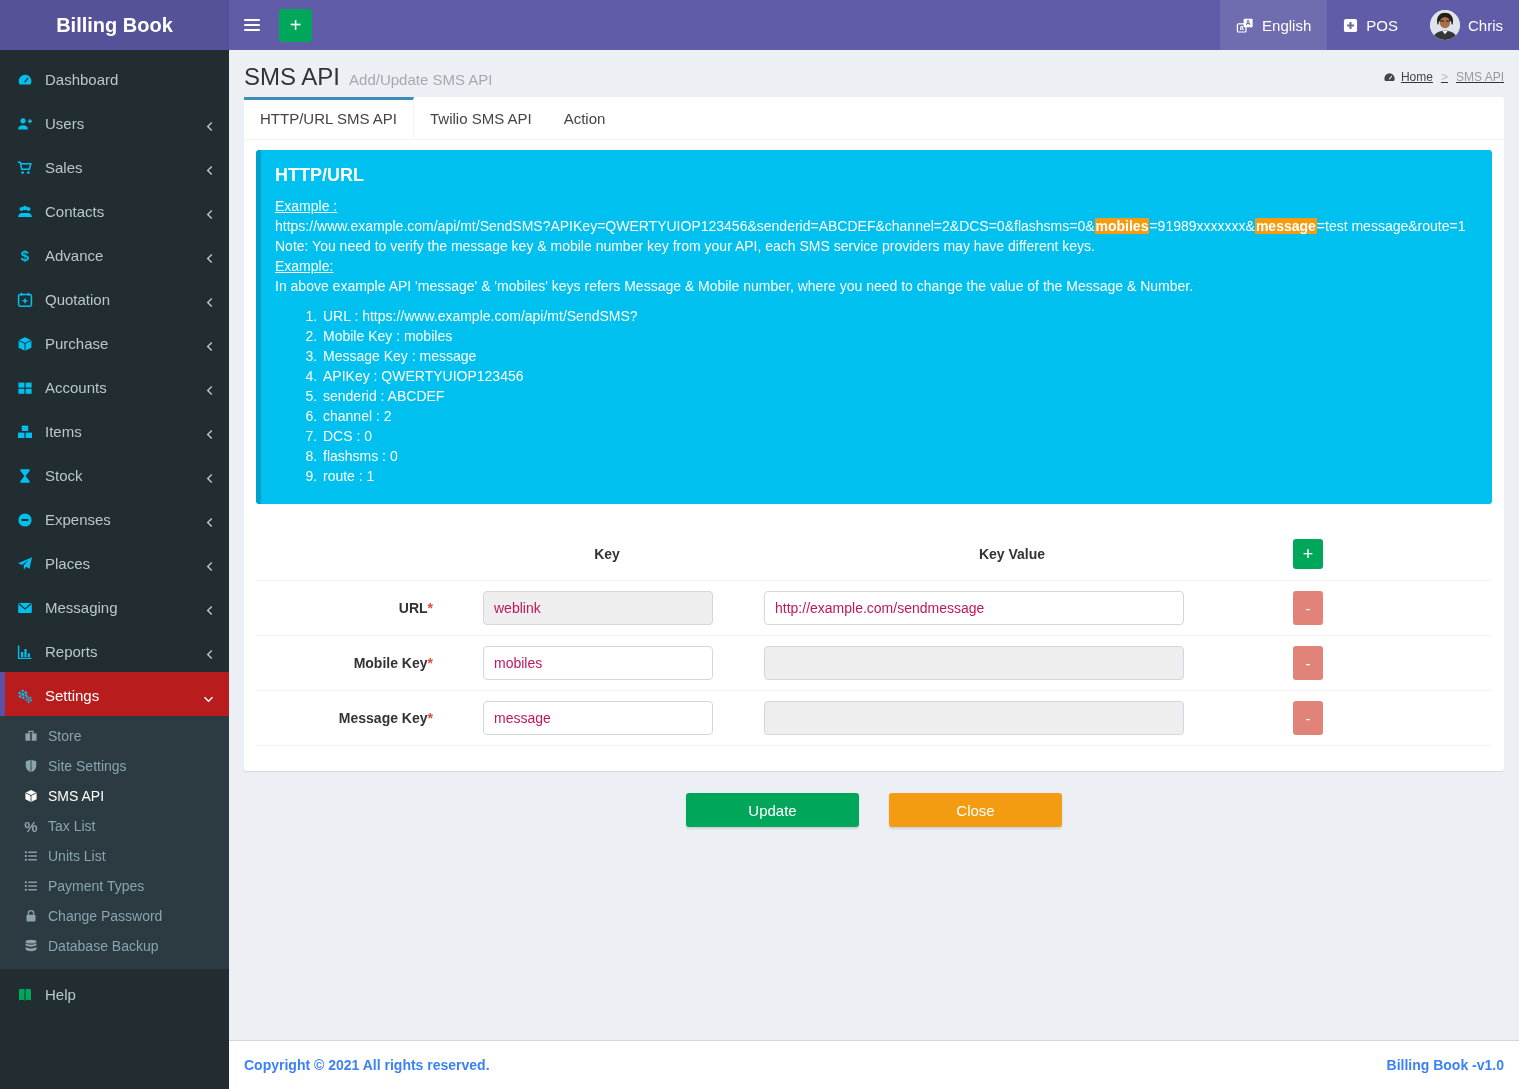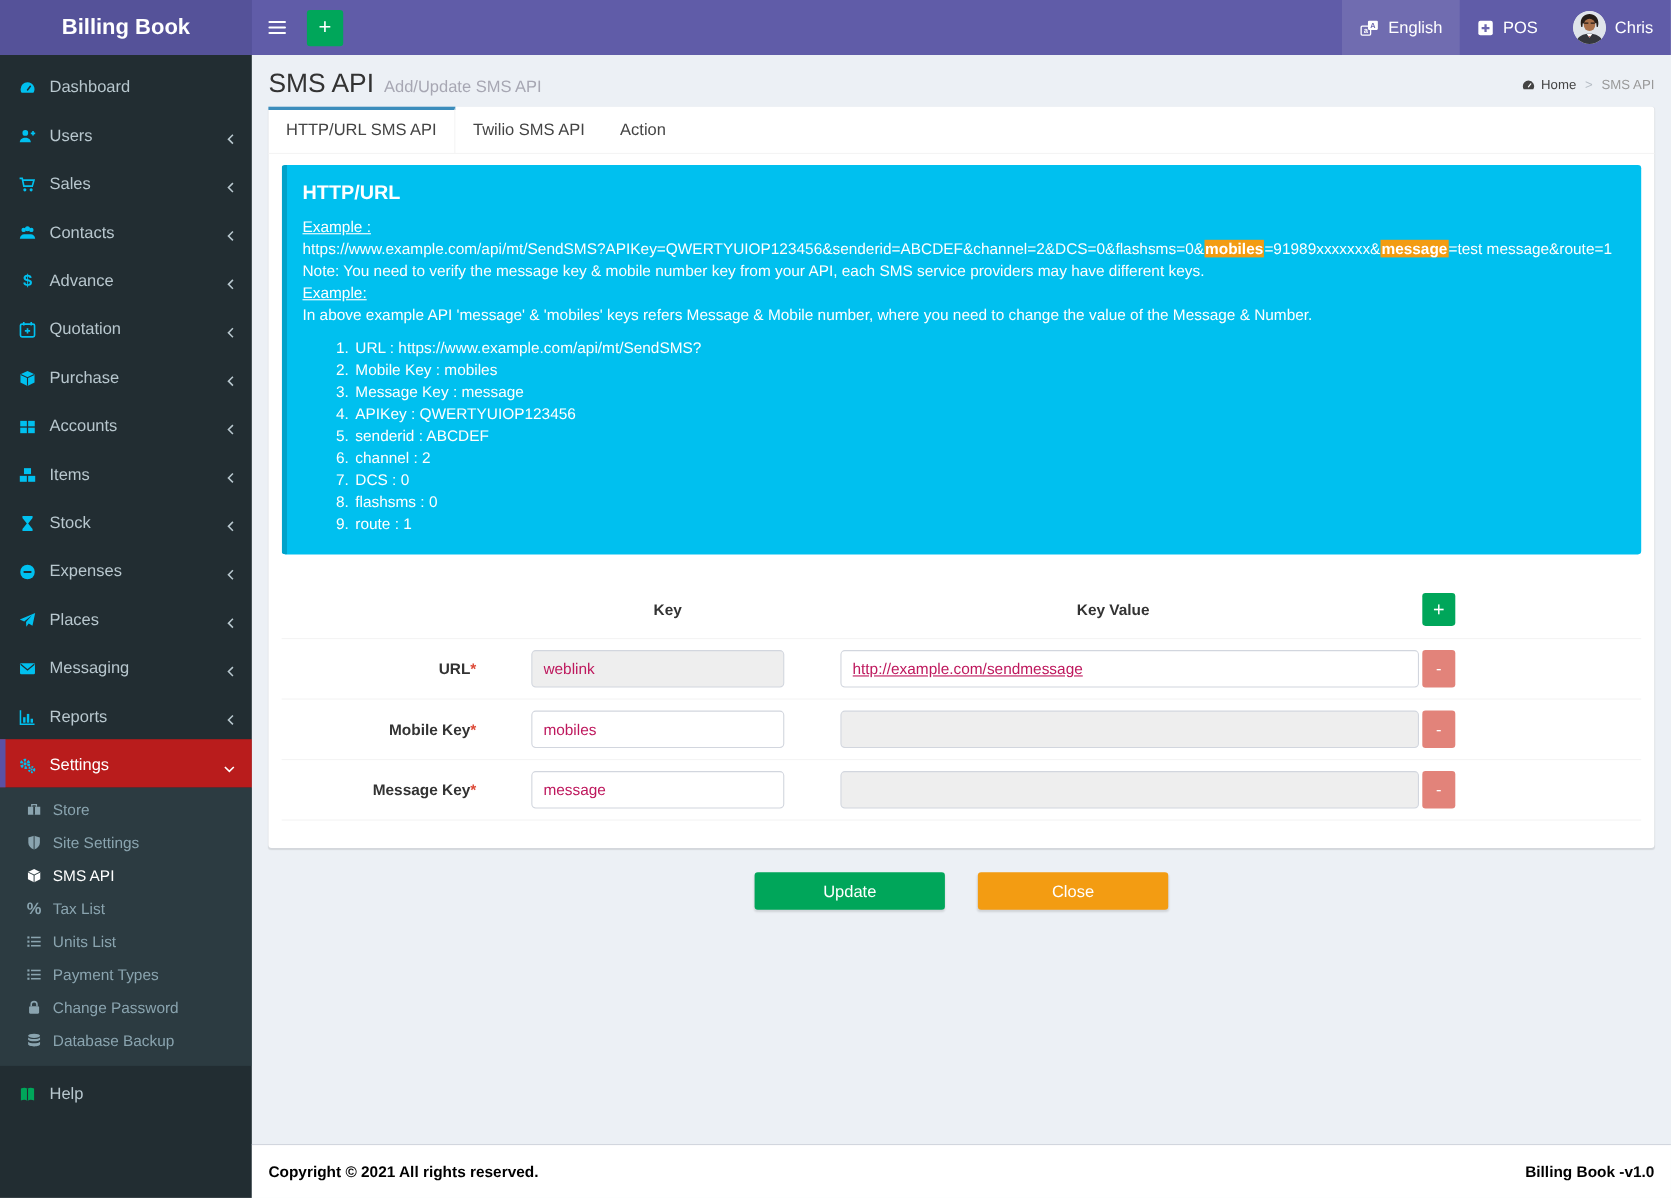--- a/index.html
+++ b/index.html
@@ -47,21 +47,21 @@
   .subitem.active { color:#fff; }
   .subitem.active .ico { color:#fff; }
   .sitem.help-item .ico { color:#00a65a; }
   
   .content-wrapper { position:absolute; top:50px; left:229px; right:0; bottom:0;
                      display:flex; flex-direction:column; background:#ecf0f5; }
   .content-header { padding:13px 15px 0; display:flex; align-items:center; }
   .page-title { margin:0; font-size:24px; font-weight:400; color:#333; display:flex;
                 align-items:baseline; }
   .page-title .subtitle { font-size:15px; color:#a7a7b3; margin-left:9px; font-weight:400; }
-  .breadcrumb { margin-left:auto; display:flex; align-items:center; gap:8px; font-size:12px; }
+  .breadcrumb { margin-left:auto; display:flex; align-items:center; gap:8px; font-size:12px;text-decoration:underline; }
   .breadcrumb .home { display:flex; align-items:center; gap:5px; color:#444; cursor:pointer; }
   .breadcrumb .sep { color:#b5bcc4; }
   .breadcrumb .current { color:#999; }
   .content { flex:1; padding:6px 15px 0; }
   .card { background:#fff; border-radius:3px; box-shadow:0 1px 1px rgba(0,0,0,.1); }
   .tabs { display:flex; margin:0; padding:0; list-style:none; border-bottom:1px solid #f4f4f4; }
   .tab { padding:13px 16px 12px; font-size:15px; color:#444; cursor:pointer;
          border-top:3px solid transparent; padding-top:10px; }
   .tab.active { border-top-color:#3c8dbc; border-right:1px solid #f4f4f4; font-weight:400; }
   .tab-content { padding:10px 12px 25px; }
@@ -79,36 +79,36 @@
   .kv-head { padding:10px 0 11px; border-bottom:1px solid #f4f4f4; font-weight:bold;
              color:#333; font-size:14px; }
   .kv-head .colh { text-align:center; }
   .kv-data { padding:10px 0; border-bottom:1px solid #f4f4f4; }
   .kv-label { text-align:right; padding-right:17px; font-weight:bold; font-size:14px; color:#333; }
   .req { color:#dd4b39; }
   input.form-control { height:34px; border:1px solid #d2d6de; border-radius:4px;
         padding:6px 10px; font-size:14px; color:#be185d; font-family:inherit; outline:none;
         background:#fff; }
   input.key { width:230px; }
-  input.val { width:526px;text-decoration:underline; }
+  input.val { width:420px; }
   input.form-control:disabled { background:#eee; }
   .btn-minus { width:30px; height:34px; background:#e2837a; border:none; border-radius:3px;
                color:#fff; font-size:15px; line-height:1; cursor:pointer; }
   .btn-add { width:30px; height:30px; background:#00a65a; border:none; border-radius:3px;
              color:#fff; font-size:18px; line-height:1; cursor:pointer; justify-self:start; }
   
   .actions { display:flex; justify-content:center; gap:30px; margin:22px 0 0; }
   .btn-update, .btn-close { width:173px; height:34px; border:none; border-radius:3px;
         color:#fff; font-size:15px; cursor:pointer; font-family:inherit;
         box-shadow:0 2px 2px rgba(0,0,0,.12); }
   .btn-update { background:#00a65a; }
   .btn-close  { background:#f39c12; }
   
   .main-footer { background:#fff; border-top:1px solid #d2d6de; padding:16px 15px;
-                 display:flex; justify-content:space-between; font-size:14px; color:#000000;
+                 display:flex; justify-content:space-between; font-size:14px; color:#3b82f6;
                  font-weight:bold; }
   svg { display:block; }
 </style>
 </head>
 <body>
 
 <div class="navbar">
   <div class="logo">Billing Book</div>
   <div class="nav-left">
     <div class="hamburger">

